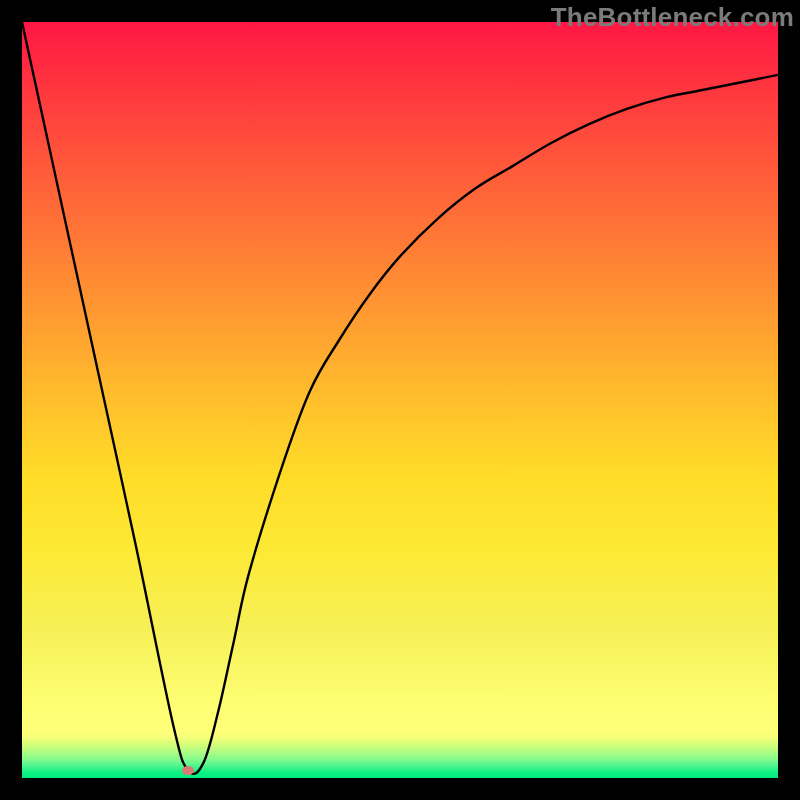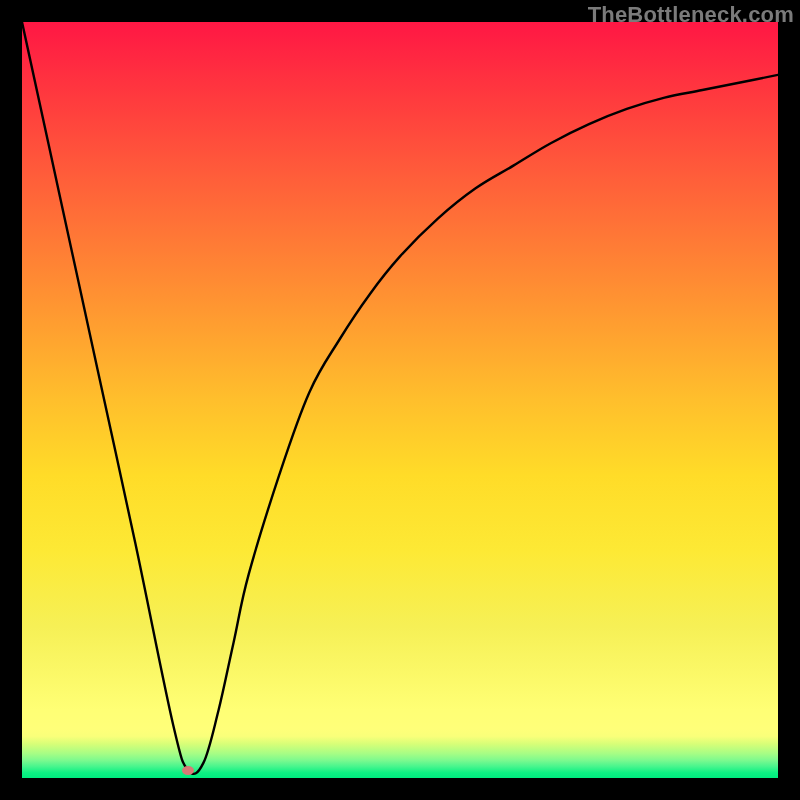--- a/index.html
+++ b/index.html
@@ -35,21 +35,21 @@
       #46f58d 98.5%,
       #0df183 99.3%,
       #00ec7f 100%
     );
   }
   .watermark {
     position: absolute;
     top: 2px;
     right: 6px;
     font-family: Arial, Helvetica, sans-serif;
-    font-size: 22px;
+    font-size: 26px;
     font-weight: 600;
     color: #7b7b7b;
     letter-spacing: 0.2px;
     user-select: none;
   }
   svg.curve {
     position: absolute;
     left: 22px;
     top: 22px;
     width: 756px;

